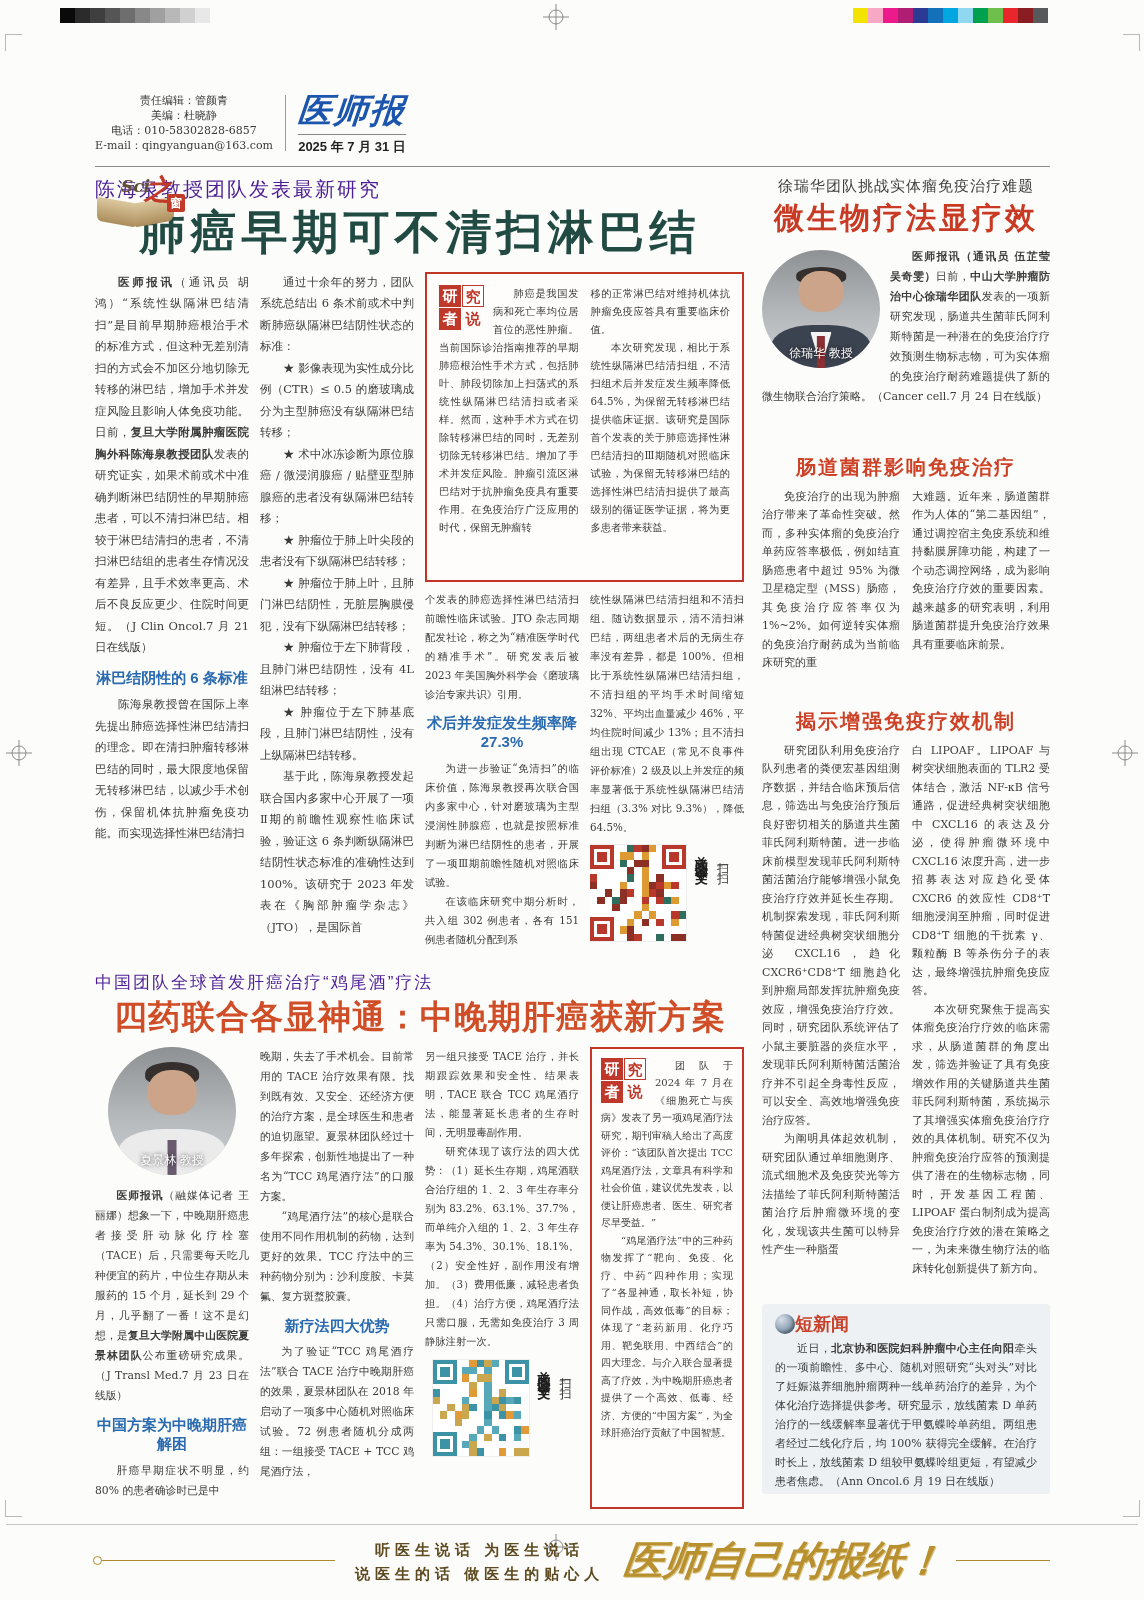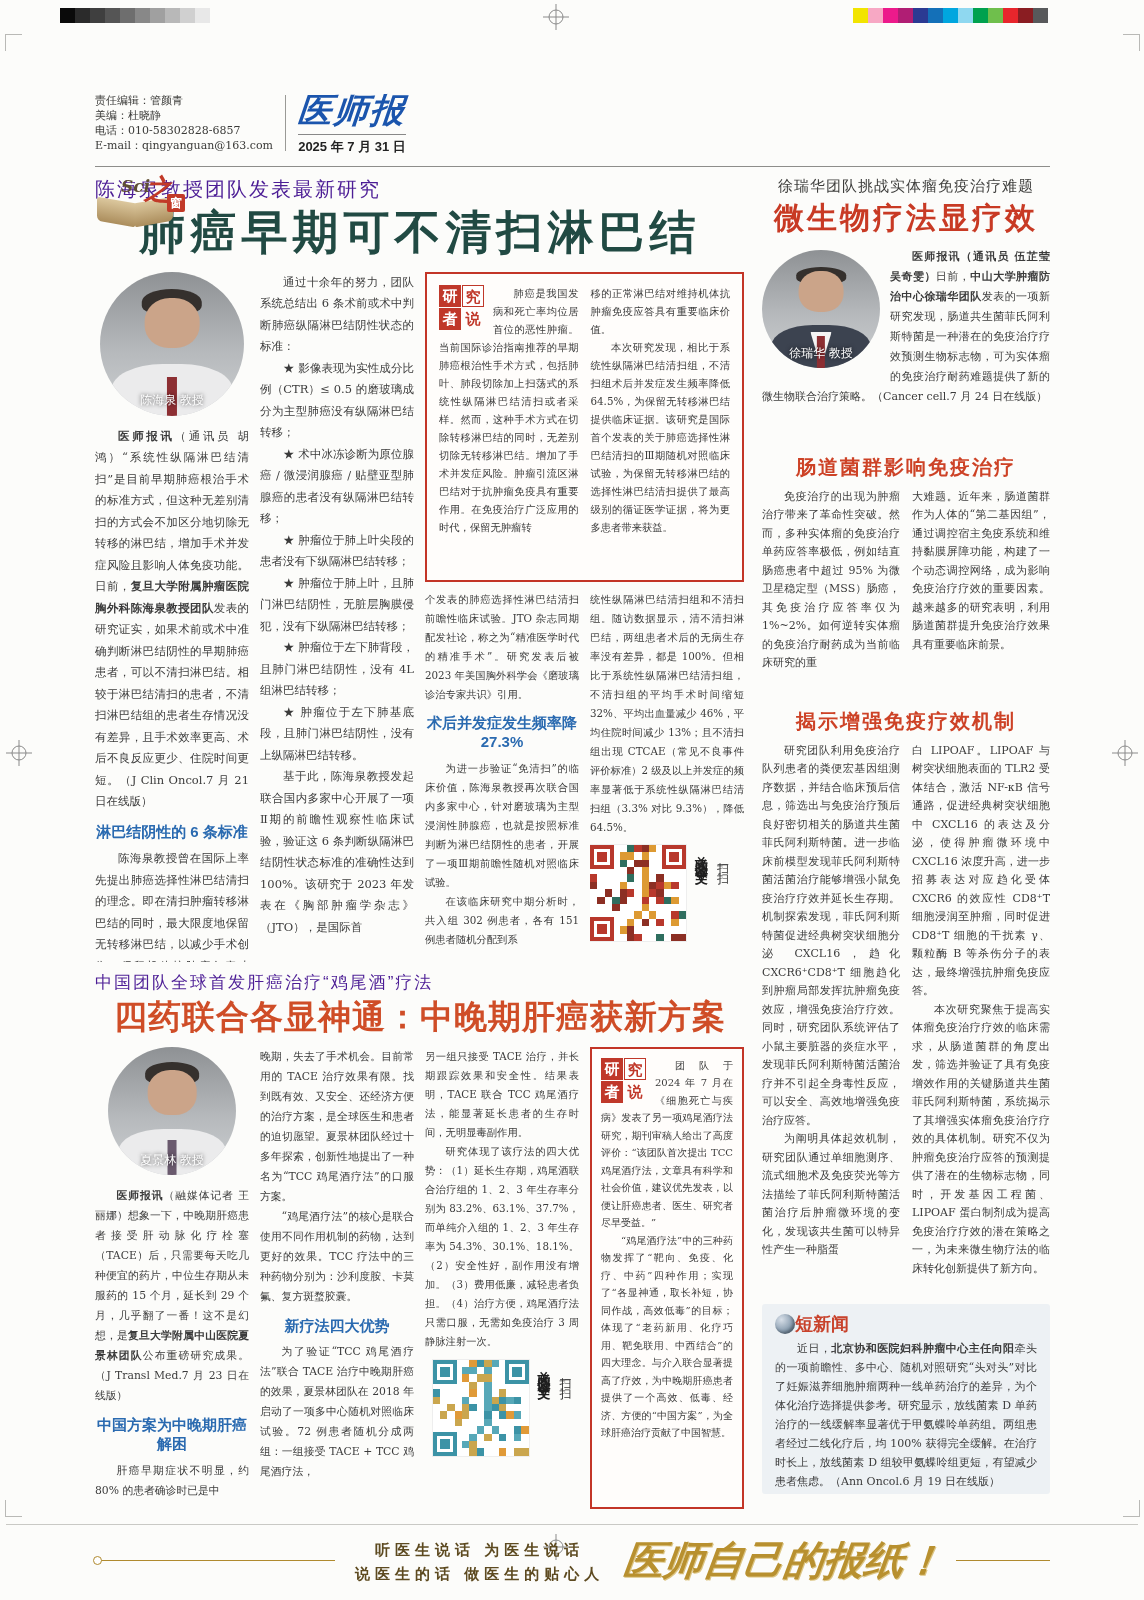--- a/index.html
+++ b/index.html
@@ -13,21 +13,21 @@
   .reg{color:#8a8a8a}
   .corner{width:16px;height:16px;border:0 solid #b9b9b6}
   
   .header{left:95px;top:92px;width:955px;height:74px;border-bottom:1px solid #8d8d8a;display:flex;align-items:flex-start;justify-content:space-between}
   .sec-left{display:flex;align-items:center;gap:4px;margin-top:6px}
   .b8{font:900 38px/1 "Liberation Sans",sans-serif;color:#1f4a44}
   .chev{width:30px;height:30px;border-top:2px solid #a9b2ae;border-right:2px solid #a9b2ae;transform:rotate(45deg);margin:0 2px 0 6px}
   .sec-cn{font:900 42px/1 "Liberation Sans",sans-serif;color:#1f4a44;letter-spacing:3px}
   .sec-en{font:13px/1 "Liberation Serif",serif;letter-spacing:4px;color:#6d6d6a;margin-top:4px}
   .mast{display:flex;align-items:center;gap:12px}
-  .m-info{text-align:left;font-size:11px;line-height:15px;color:#3a3a38}
+  .m-info{text-align:center;font-size:11px;line-height:15px;color:#3a3a38}
   .m-div{width:1px;height:56px;background:#9a9a96}
   .m-right{text-align:center}
   .m-logo{font:italic 900 34px/1.1 "DejaVu Serif",serif;color:#1b55ad;letter-spacing:2px;transform:skewX(-5deg)}
   .m-date{font:bold 13px/1 "Liberation Sans",sans-serif;color:#222;border-top:1px solid #888;margin-top:5px;padding-top:5px}
   
   .kick{font:17px/1.3 "Liberation Sans",sans-serif;color:#4c1d95;text-align:left;letter-spacing:2px}
   .bd{font-weight:bold}
   .lead{font-weight:bold;font-family:"Liberation Sans",sans-serif}
   p.t{margin:0;text-align:justify;text-indent:2em}
   p.t.ni{text-indent:0}
@@ -190,27 +190,20 @@
     <span class="sci-s">Sci</span>
     <span class="sci-zhi">之</span>
     <span class="sci-ch">窗</span>
   </div>
   <div class="kick" style="font-size:20px">陈海泉教授团队发表最新研究</div>
   <div class="lung-head">肺癌早期可不清扫淋巴结</div>
 
   <div class="lung-body">
 
     <div class="colA">
-      <div class="photo p140">
-        <span class="ph-hair"></span>
-        <span class="ph-head"></span>
-        <span class="ph-body"></span>
-        <span class="ph-tie"></span>
-        <span class="ph-cap">陈海泉 教授</span>
-      </div>
       <p class="t"><span class="lead">医师报讯</span><span>（通讯员 胡鸿）“系统性纵隔淋巴结清扫”是目前早期肺癌根治手术的标准方式，但这种无差别清扫的方式会不加区分地切除无转移的淋巴结，增加手术并发症风险且影响人体免疫功能。日前，</span><span class="bd">复旦大学附属肿瘤医院胸外科陈海泉教授团队</span><span>发表的研究证实，如果术前或术中准确判断淋巴结阴性的早期肺癌患者，可以不清扫淋巴结。相较于淋巴结清扫的患者，不清扫淋巴结组的患者生存情况没有差异，且手术效率更高、术后不良反应更少、住院时间更短。（J Clin Oncol.7 月 21 日在线版）</span></p>
       <div class="bsub">淋巴结阴性的 6 条标准</div>
       <p class="t">陈海泉教授曾在国际上率先提出肺癌选择性淋巴结清扫的理念。即在清扫肿瘤转移淋巴结的同时，最大限度地保留无转移淋巴结，以减少手术创伤，保留机体抗肿瘤免疫功能。而实现选择性淋巴结清扫</p>
     </div>
 
     <div class="colA">
       <p class="t">通过十余年的努力，团队系统总结出 6 条术前或术中判断肺癌纵隔淋巴结阴性状态的标准：</p>
       <p class="t">★ 影像表现为实性成分比例（CTR）≤ 0.5 的磨玻璃成分为主型肺癌没有纵隔淋巴结转移；</p>
       <p class="t">★ 术中冰冻诊断为原位腺癌 / 微浸润腺癌 / 贴壁亚型肺腺癌的患者没有纵隔淋巴结转移；</p>
       <p class="t">★ 肿瘤位于肺上叶尖段的患者没有下纵隔淋巴结转移；</p>

